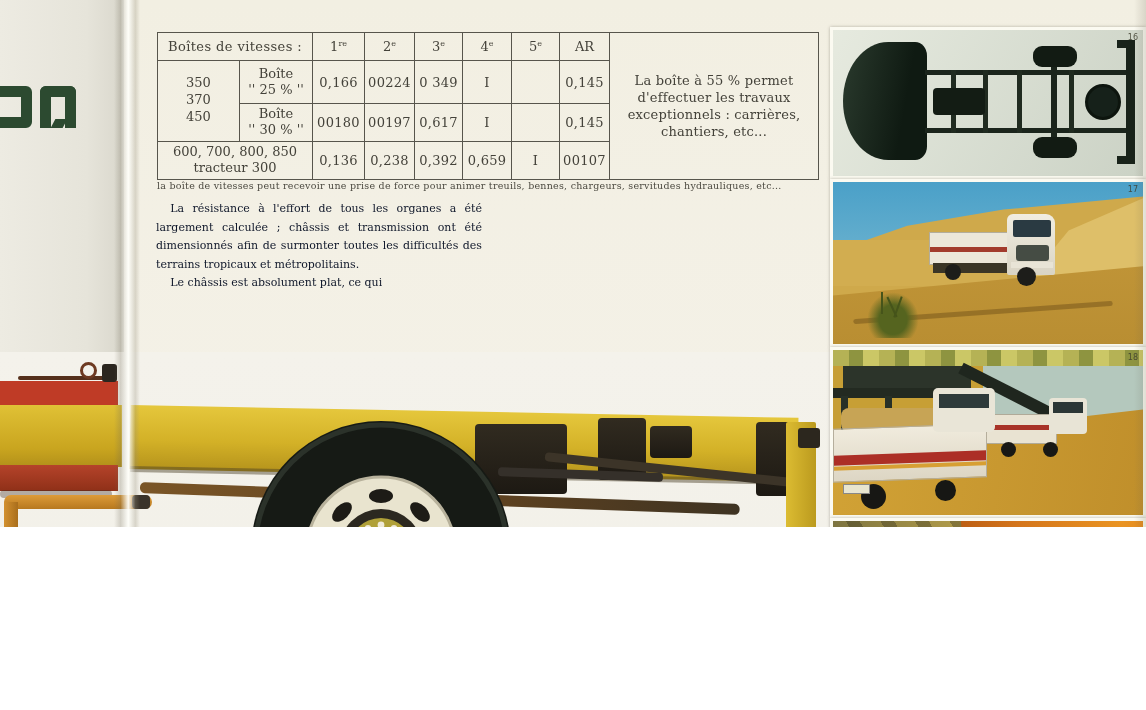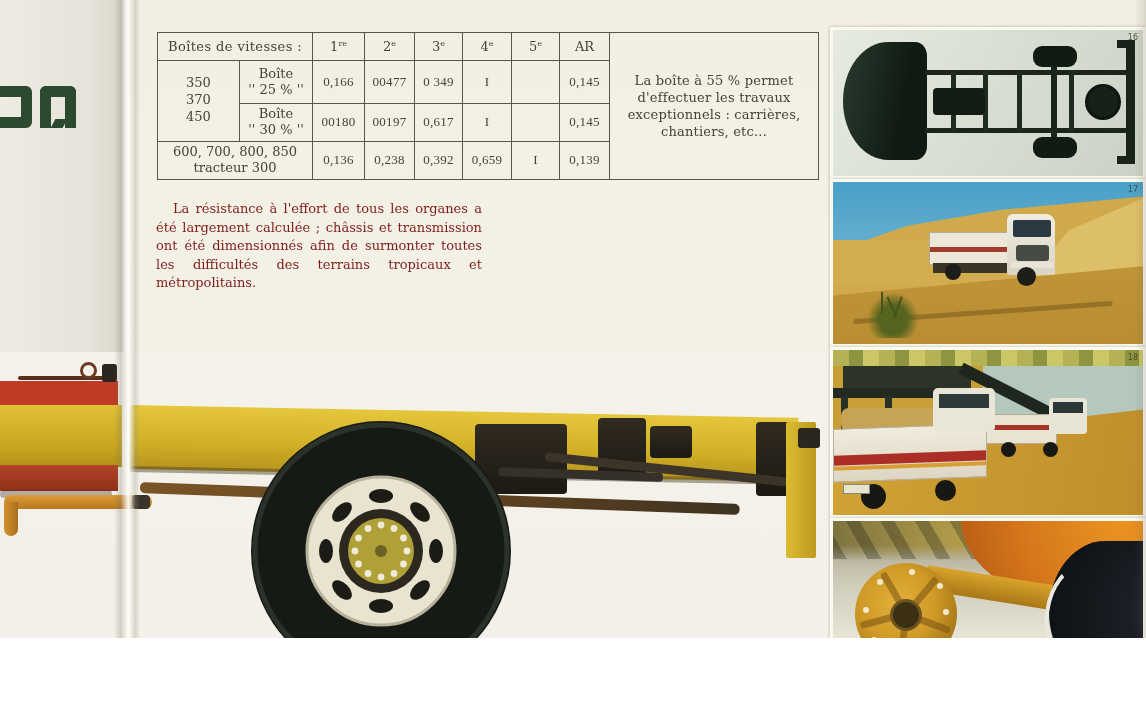--- a/index.html
+++ b/index.html
@@ -1,18 +1,18 @@
 <!DOCTYPE html>
 <html><head>
 <meta charset="utf-8">
 <style>
   * { margin:0; padding:0; box-sizing:border-box; }
   html,body { width:1146px; height:710px; }
   body { font-family:"DejaVu Serif", serif; overflow:hidden; }
-  #spread { position:relative; width:1146px; height:638px; background:#f3f0e4; overflow:hidden; }
+  #spread { position:relative; width:1146px; height:527px; background:#f3f0e4; overflow:hidden; }
 
   
   .left-page { position:absolute; left:0; top:0; width:124px; height:710px;
     background:linear-gradient(90deg,#edebe2 0%,#e6e4da 70%,#d9d7cc 100%); z-index:1; }
   .right-page { position:absolute; left:124px; top:0; width:1022px; height:710px;
     background:linear-gradient(180deg,#f2efe2 0%,#f4f1e7 60%,#f2efe4 100%); z-index:1; }
   .gutter { position:absolute; left:114px; top:0; width:26px; height:710px; z-index:40;
     background:linear-gradient(90deg, rgba(110,104,86,0) 0%, rgba(110,104,86,0.25) 25%,
       rgba(255,255,250,0.95) 55%, rgba(150,144,124,0.30) 82%, rgba(150,144,124,0) 100%); }
   .edge-shade { position:absolute; right:0; top:0; width:12px; height:710px; z-index:41;
@@ -37,26 +37,26 @@
     vertical-align:middle; padding:2px 3px; }
   table.gear { border:1px solid #4b4941; }
   tr.r0 { height:28px; } tr.r1 { height:43px; } tr.r2 { height:35px; } tr.r3 { height:34px; }
   td.t-title { text-align:left; padding-left:9px; font-size:13px; letter-spacing:.4px; }
   td.gh sup { font-size:8px;margin-top:24px; }
   td.t-group { text-align:left; padding-left:9px; font-size:12.5px; line-height:1.3;
     white-space:pre-line; vertical-align:middle; }
   td.t-variant { font-size:12.5px; line-height:1.25; white-space:pre-line; }
   td.t-note { font-size:13.5px; line-height:1.32; text-align:justify; padding:8px 13px;
     letter-spacing:.2px; }
-  td.num { letter-spacing:.3px;font-family:Liberation Serif, serif; }
+  td.num { letter-spacing:.3px; }
 
   
   .caption { position:absolute; left:157px; top:180px; width:668px; z-index:10;
     font-size:9.5px; color:#4c4a41; letter-spacing:.25px; }
-  .bodycol { position:absolute; top:200px; z-index:10; color:#7f1d1d; font-size:13px;
+  .bodycol { position:absolute; top:200px; z-index:10; color:#0f172a; font-size:11px;
     line-height:18.5px; text-align:justify; }
   .bodycol.c1 { left:156px; width:326px; }
   .bodycol.c2 { left:487px; width:340px; }
   .bodycol p.ind { text-indent:1.3em; }
 
   
   .chassis { position:absolute; left:0; top:352px; width:830px; height:358px; z-index:3; }
   .chassis .bgwash { position:absolute; inset:0; background:linear-gradient(180deg,#f4f2eb,#f2f0e8); }
   .red-beam { position:absolute; left:0; top:29px; width:118px; height:26px; background:linear-gradient(180deg,#cc4a2e,#a93category 0); background:#bf3b26; }
   .tow-rod { position:absolute; left:18px; top:24px; width:92px; height:4px; background:#55301c; border-radius:2px; }
@@ -243,21 +243,21 @@
       <td class="gh"><span>AR</span><sup></sup></td>
       <td rowspan="4" class="t-note">La boîte à 55 % permet d'effectuer les travaux exceptionnels : carrières, chantiers, etc...</td>
     </tr>
     <tr class="r1">
       <td rowspan="2" class="t-group">350
 370
 450</td>
       <td class="t-variant">Boîte
 '' 25 % ''</td>
       <td class="num">0,166</td>
-      <td class="num">00477</td>
+      <td class="num">00224</td>
       <td class="num">0 349</td>
       <td class="num">I</td>
       <td class="num"></td>
       <td class="num">0,145</td>
     </tr>
     <tr class="r2">
       <td class="t-variant">Boîte
 '' 30 % ''</td>
       <td class="num">00180</td>
       <td class="num">00197</td>
@@ -267,28 +267,30 @@
       <td class="num">0,145</td>
     </tr>
     <tr class="r3">
       <td colspan="2" class="t-group">600, 700, 800, 850
 tracteur 300</td>
       <td class="num">0,136</td>
       <td class="num">0,238</td>
       <td class="num">0,392</td>
       <td class="num">0,659</td>
       <td class="num">I</td>
-      <td class="num">0,139</td>
+      <td class="num">00107</td>
     </tr>
   </tbody>
     </table>
 
+  <div class="caption">la boîte de vitesses peut recevoir une prise de force pour animer treuils, bennes, chargeurs, servitudes hydrauliques, etc...</div>
 
   <div class="bodycol c1">
     <p class="ind">La résistance à l'effort de tous les organes a été largement calculée ; châssis et transmission ont été dimensionnés afin de surmonter toutes les difficultés des terrains tropicaux et métropolitains.</p>
+    <p class="ind">Le châssis est absolument plat, ce qui</p>
   </div>
 
   <div class="chassis">
     <div class="bgwash abs" style="position:absolute;inset:0;"></div>
     <div class="red-beam" style="position:absolute;"></div>
     <div class="tow-rod"></div>
     <div class="tow-ring"></div>
     <div class="beam-cap"></div>
     <div class="frame-left"></div>
     <div class="red-lower"></div>

